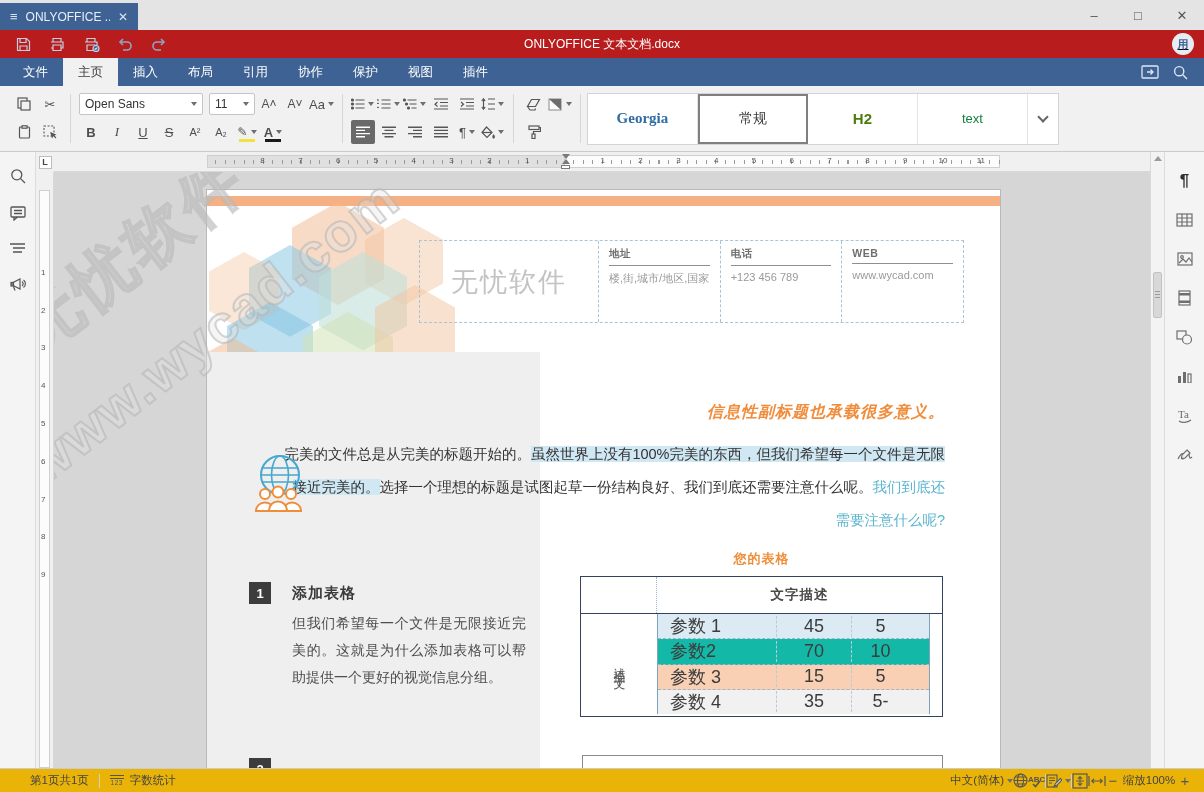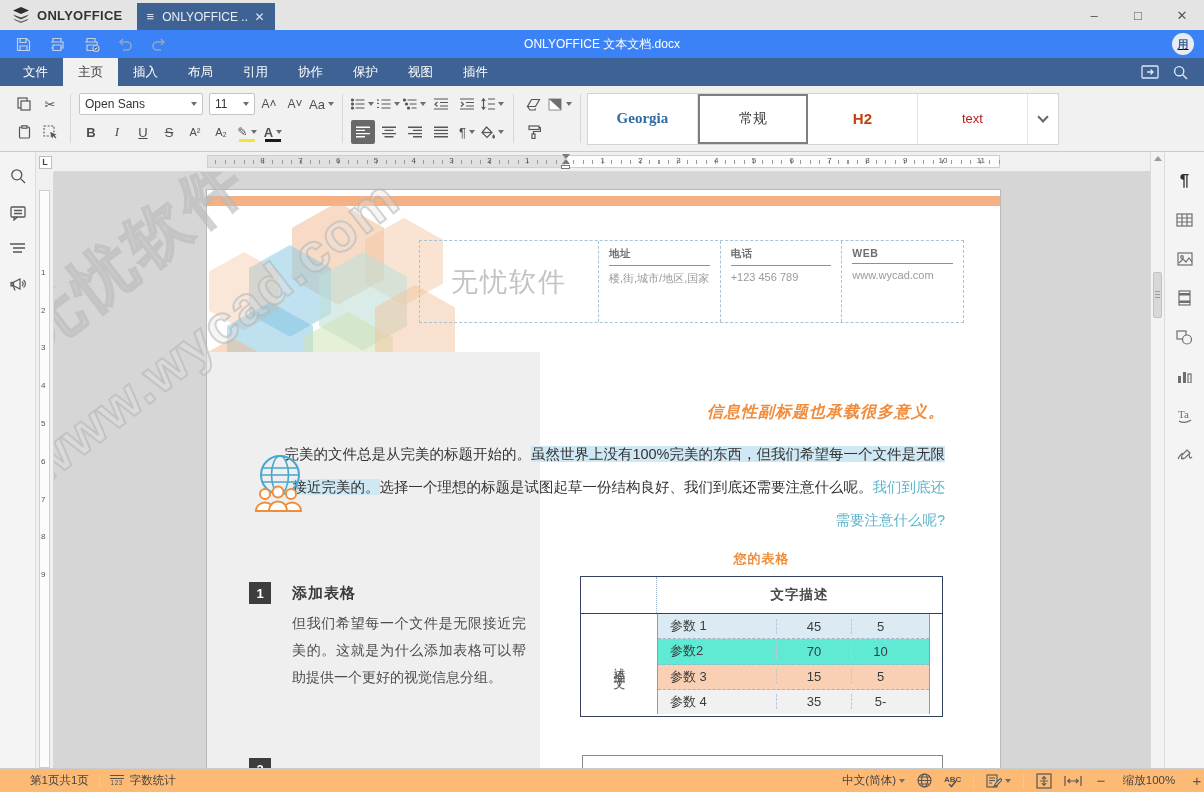--- a/index.html
+++ b/index.html
@@ -13,21 +13,21 @@
   .logo-mark svg { display:block; }
   .logo-text { font-weight:bold; font-size:13px; color:#333; letter-spacing:.3px; }
   .doc-tab { margin-top:3px; width:138px; background:#3f6294; color:#e8eef6; display:flex; align-items:center; gap:8px; padding:0 10px; font-size:12px; }
   .doc-tab .ham { font-size:13px; color:#dbe4f0; }
   .doc-tab .tab-label { flex:1; white-space:nowrap; overflow:hidden; }
   .doc-tab .tab-close { font-size:12px; color:#dbe4f0; }
   .win-btns { margin-left:auto; display:flex; align-items:center; gap:0; }
   .win-btn { width:44px; height:30px; display:flex; align-items:center; justify-content:center; color:#555; font-size:13px; }
 
   
-  .appheader { height:28px; background:#3b82f6; display:flex; align-items:center; flex-shrink:0; position:relative;text-decoration:underline; }
+  .appheader { height:28px; background:#b91c1c; display:flex; align-items:center; flex-shrink:0; position:relative;text-decoration:underline; }
   .qat { display:flex; align-items:center; gap:4px; padding-left:8px; }
   .qat .qbtn { width:30px; height:24px; display:flex; align-items:center; justify-content:center; }
   .qat svg { display:block; }
   .doc-title { position:absolute; left:0; right:0; text-align:center; color:#fff; font-size:12px; pointer-events:none; }
   .avatar { margin-left:auto; margin-right:10px; width:22px; height:22px; border-radius:50%; background:#e7ecf3; color:#3f6294; font-size:11px; font-weight:bold; display:flex; align-items:center; justify-content:center; }
 
   
   .menubar { height:28px; background:#3f6294; display:flex; align-items:stretch; flex-shrink:0; }
   .menu-tabs { display:flex; list-style:none; padding-left:8px; }
   .menu-tab { padding:0 15px; display:flex; align-items:center; color:#fff; font-size:12.5px; cursor:default; }
@@ -49,22 +49,22 @@
   .combo-size { width:46px; margin-left:4px; }
   .bi { font-weight:bold; } .it { font-style:italic; font-family:"Liberation Serif",serif; } .un { text-decoration:underline; } .st { text-decoration:line-through; }
   .hl-bar { position:absolute; left:4px; right:4px; bottom:2px; height:3px; background:#f4e23a; }
   .fc-bar { position:absolute; left:4px; right:4px; bottom:2px; height:3px; background:#1a1a1a; }
   .styles-gallery { display:flex; align-items:center; margin-left:4px; border:1px solid #d4d4d4; background:#fff; height:52px; align-self:center; }
   .style-cell { width:110px; height:100%; border-right:1px solid #e3e3e3; display:flex; align-items:center; justify-content:center; background:#fff; }
   .style-cell.sel { border:2px solid #7f7f7f; }
   .s-normal { font-size:14px; color:#3d3d3d; }
   .s-georgia { font-family:"Liberation Serif","DejaVu Serif",serif; font-weight:bold; color:#2e6ca4; font-size:15px; }
   .s-h1 { color:#ee3a2a; font-weight:bold; font-size:30px; }
-  .s-h2 { color:#c2410c; font-weight:bold; font-size:15px; }
-  .s-text { font-size:13px; color:#b91c1c; }
+  .s-h2 { color:#4d7c0f; font-weight:bold; font-size:15px; }
+  .s-text { font-size:13px; color:#15803d; }
   .style-more { width:30px; height:100%; display:flex; align-items:center; justify-content:center; }
   .chev { width:8px; height:8px; border-right:2px solid #666; border-bottom:2px solid #666; transform:rotate(45deg); margin-top:-4px; }
 
   
   .workspace { flex:1; display:flex; min-height:0; }
   .sidepanel { width:36px; background:#f4f4f4; border-right:1px solid #dcdcdc; display:flex; flex-direction:column; align-items:center; padding-top:16px; gap:22px; }
   .sidepanel svg { display:block; }
   .main { flex:1; display:grid; grid-template-columns:18px 1fr; grid-template-rows:20px 1fr; min-width:0; }
   .ruler-corner { background:#f0f0f0; display:flex; align-items:center; justify-content:center; }
   .tabsel { width:13px; height:13px; border:1px solid #bdbdbd; background:#fff; font-size:9px; font-weight:bold; color:#444; display:flex; align-items:center; justify-content:center; }
@@ -110,71 +110,59 @@
 
   .tbl-title { position:absolute; left:373px; top:360px; width:363px; text-align:center; font-size:13px; font-weight:bold; color:#ef8e3a; letter-spacing:1px; }
   .doc-table { position:absolute; left:373px; top:386px; width:363px; height:141px; border:1.5px solid #33425e; background:#fff; }
   .dt-header { height:37px; display:flex; border-bottom:1.5px solid #33425e; }
   .dt-corner { width:76px; border-right:1px dotted #9fb6c8; }
   .dt-htext { flex:1; display:flex; align-items:center; justify-content:center; font-size:13.5px; font-weight:bold; color:#4a4a4a; letter-spacing:1px; }
   .dt-body { display:flex; height:100px; }
   .dt-side { width:76px; display:flex; align-items:center; justify-content:center; }
   .dt-side span { writing-mode:vertical-lr; font-size:12px; color:#555; letter-spacing:3px; }
   .dt-rows { flex:1; display:flex; flex-direction:column; border-left:1px solid #7ba3bd; }
-  .dt-row { flex:1; display:flex; align-items:center; border-bottom:1px dashed #9fb6c8; font-size:13px; color:#3c3c3c; }
+  .dt-row { flex:1; display:flex; align-items:center; border-bottom:1px dashed #9fb6c8; font-size:18px; color:#3c3c3c; }
   .dt-row:last-child { border-bottom:none; }
   .dt-name { width:118px; padding-left:12px; }
   .dt-v1 { width:75px; text-align:center; border-left:1px dashed #b9cbd8; }
   .dt-v2 { width:58px; text-align:center; border-left:1px dashed #b9cbd8; }
   .dt-gap { width:13px; border-left:1px solid #7ba3bd; background:#fff; align-self:stretch; }
 
   .num-badge { position:absolute; width:22px; height:22px; background:#3d3d3d; color:#fff; font-size:13px; font-weight:bold; display:flex; align-items:center; justify-content:center; }
   .item-title { position:absolute; left:85px; top:394px; font-size:15px; font-weight:bold; color:#3b3b3b; letter-spacing:1px; }
   .item-body { position:absolute; left:85px; top:420px; width:234px; font-size:14px; line-height:27px; color:#4d4d4d; text-align:justify; }
   .placeholder-rect { position:absolute; left:375px; top:565px; width:361px; height:24px; border:1px solid #8a8a8a; background:#fff; }
 
   .scrollbar { width:14px; background:#f3f3f3; border-left:1px solid #dadada; position:relative; }
   .sb-up { position:absolute; top:4px; left:3px; width:0; height:0; border-left:4px solid transparent; border-right:4px solid transparent; border-bottom:5px solid #9a9a9a; }
   .sb-thumb { position:absolute; top:120px; left:2px; width:9px; height:46px; background:#d8d8d8; border:1px solid #c2c2c2; border-radius:2px; display:flex; align-items:center; justify-content:center; }
   .sb-grip { width:5px; height:9px; background-image:repeating-linear-gradient(to bottom,#9c9c9c 0 1px,transparent 1px 3px); }
   .rightpanel { width:40px; background:#f4f4f4; border-left:1px solid #dcdcdc; display:flex; flex-direction:column; align-items:center; padding-top:20px; gap:21px; }
   .rightpanel .rp { width:20px; height:18px; display:flex; align-items:center; justify-content:center; color:#6e6e6e; }
   .rp.active { color:#2f2f2f; font-weight:bold; }
 
   
-  .statusbar { height:24px; background:#fdba74; border-top:1px solid #cbcbcb; display:flex; align-items:center; font-size:11.5px; color:#444; flex-shrink:0; }
+  .statusbar { height:24px; background:#eab308; border-top:1px solid #cbcbcb; display:flex; align-items:center; font-size:11.5px; color:#444; flex-shrink:0; }
   .st-left { display:flex; align-items:center; gap:10px; padding-left:30px; }
   .st-div { width:1px; height:14px; background:#cfcfcf; }
   .wc { display:flex; align-items:center; gap:6px; }
   .wc-icon { display:flex; flex-direction:column; align-items:center; line-height:1; }
   .wc-icon .lines { width:14px; height:5px; background-image:repeating-linear-gradient(to bottom,#555 0 1px,transparent 1px 2.5px); }
   .wc-icon .n123 { font-size:6.5px; color:#555; letter-spacing:.5px; }
-  .st-right { margin-left:auto; display:flex; align-items:center; gap:12px; padding-right:0; }
+  .st-right { margin-left:auto; display:flex; align-items:center; gap:0; padding-right:12px; }
   .st-right svg { display:block; }
   .zoom-label { min-width:58px; text-align:center; }
   .st-sign { font-size:15px; color:#555; width:14px; text-align:center; }
 </style>
 </head>
 <body>
 
 <div class="app">
 
   <div class="titlebar">
-    <div class="logo">
-      <span class="logo-mark">
-        <svg width="18" height="16" viewBox="0 0 18 16">
-            <g fill="#2f2f2f">
-              <path d="M9 0L17 3.5 9 7 1 3.5z"></path>
-              <path d="M1 7.5L5 9l4 1.6L13 9l4-1.5-2.4 2.3L9 12.4 3.4 9.8z" opacity=".85"></path>
-              <path d="M1 11.5L5 13l4 1.6 4-1.6 4-1.5-2.4 2.3L9 16l-5.6-2.6z" opacity=".7"></path>
-            </g>
-          </svg>
-      </span>
-      <span class="logo-text">ONLYOFFICE</span>
-    </div>
     <div class="doc-tab">
       <span class="ham">≡</span>
       <span class="tab-label">ONLYOFFICE ...</span>
       <span class="tab-close">✕</span>
     </div>
     <div class="win-btns">
       <span class="win-btn">–</span>
       <span class="win-btn">□</span>
       <span class="win-btn">✕</span>
     </div>
@@ -583,21 +571,21 @@
             <div class="dt-body">
               <div class="dt-side">
                   <span>述描字文</span>
                 </div>
               <div class="dt-rows" id="dt-rows">
                   <div class="dt-row" style="background: rgb(220, 235, 243);">
                     <div class="dt-name">参数 1</div>
                     <div class="dt-v1">45</div>
                     <div class="dt-v2">5</div>
                   </div>
-                  <div class="dt-row" style="background: #5eead4;">
+                  <div class="dt-row" style="background: #14b8a6;">
                     <div class="dt-name">参数2</div>
                     <div class="dt-v1">70</div>
                     <div class="dt-v2">10</div>
                   </div>
                   <div class="dt-row" style="background: rgb(249, 208, 180);">
                     <div class="dt-name">参数 3</div>
                     <div class="dt-v1">15</div>
                     <div class="dt-v2">5</div>
                   </div>
                   <div class="dt-row" style="background: rgb(241, 241, 241);">

